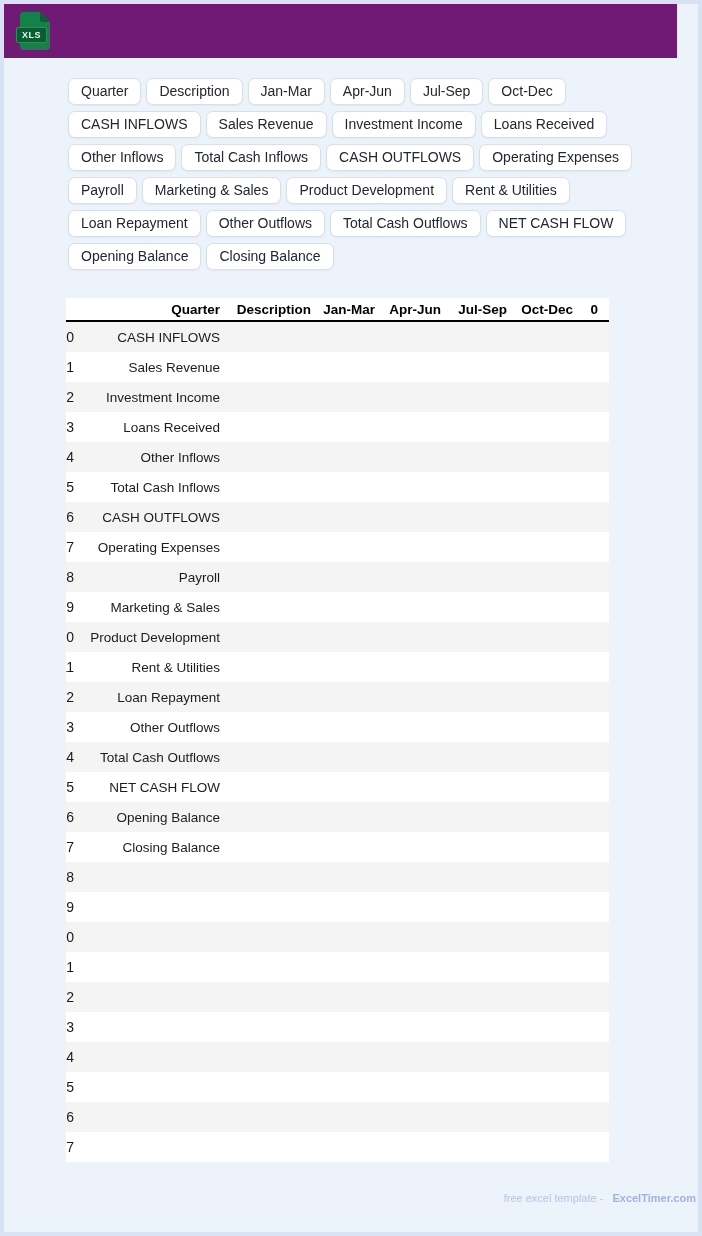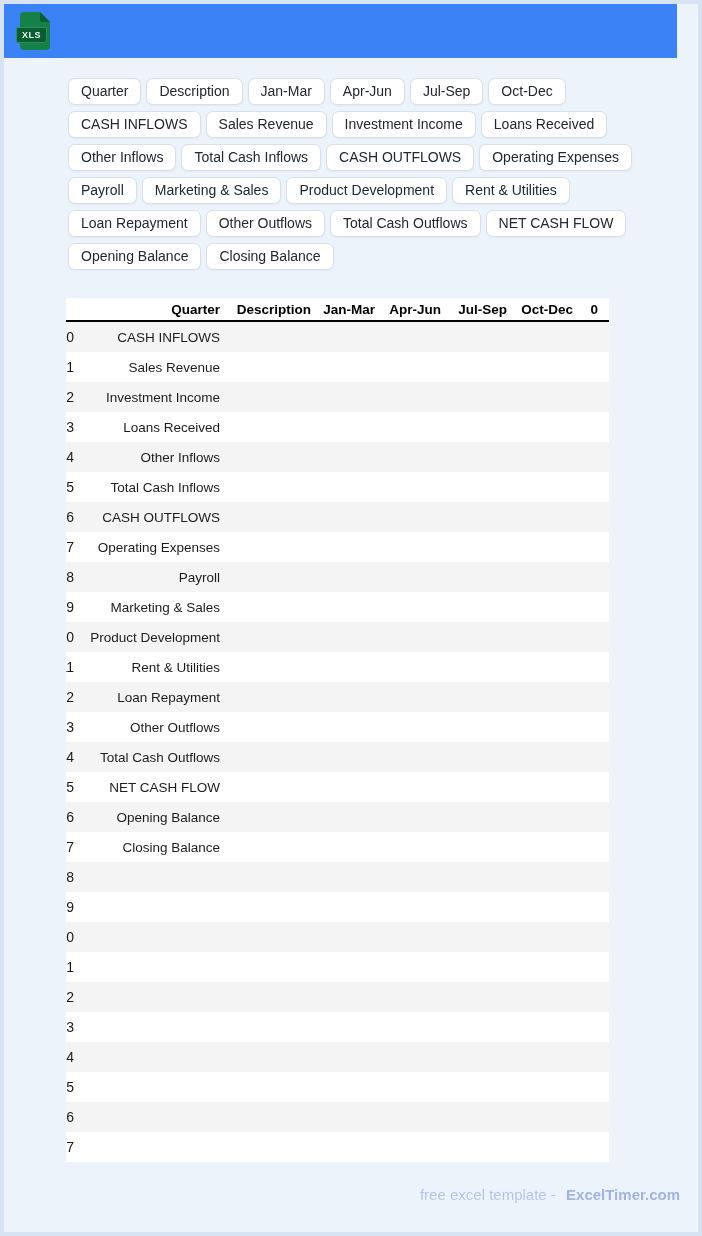--- a/index.html
+++ b/index.html
@@ -10,21 +10,21 @@
     background: #edf3fb;
     border: 4px solid #d7e3f3;
     font-family: "Liberation Sans", sans-serif;
     overflow: hidden;
     position: relative;
   }
 
   
   .banner {
     width: 673px; height: 54px;
-    background: #3b82f6;
+    background: #701a75;
     display: flex; align-items: center;
     padding-left: 16px;
     position: relative;
   }
   .file-icon { position: relative; width: 38px; height: 42px; margin-right: 12px; flex: 0 0 auto; }
   .file-icon svg { display:block; }
   .file-badge {
     position: absolute; left: -4px; top: 17px;
     background: #0a5c33;
     color: #eaf6ee;
@@ -107,24 +107,24 @@
   }
   .cell-label {
     text-align: right;
     font-size: 13.5px;
     color: #1c1c1c;
     white-space: nowrap;
   }
 
   
   .footer {
-    margin-top: 24px;
-    padding-right: 18px;
+    margin-top: 30px;
+    padding-right: 2px;
     text-align: right;
-    font-size: 15px;
+    font-size: 11px;
   }
   .footer .tag { color: #b7c3ea; font-weight: 400; }
   .footer .brand { color: #a2b2e1; font-weight: bold; margin-left: 6px; cursor: pointer; }
 </style>
 </head>
 <body>
 
 <div class="banner">
   <div class="file-icon">
     <svg width="32" height="42" viewBox="0 0 32 42">

